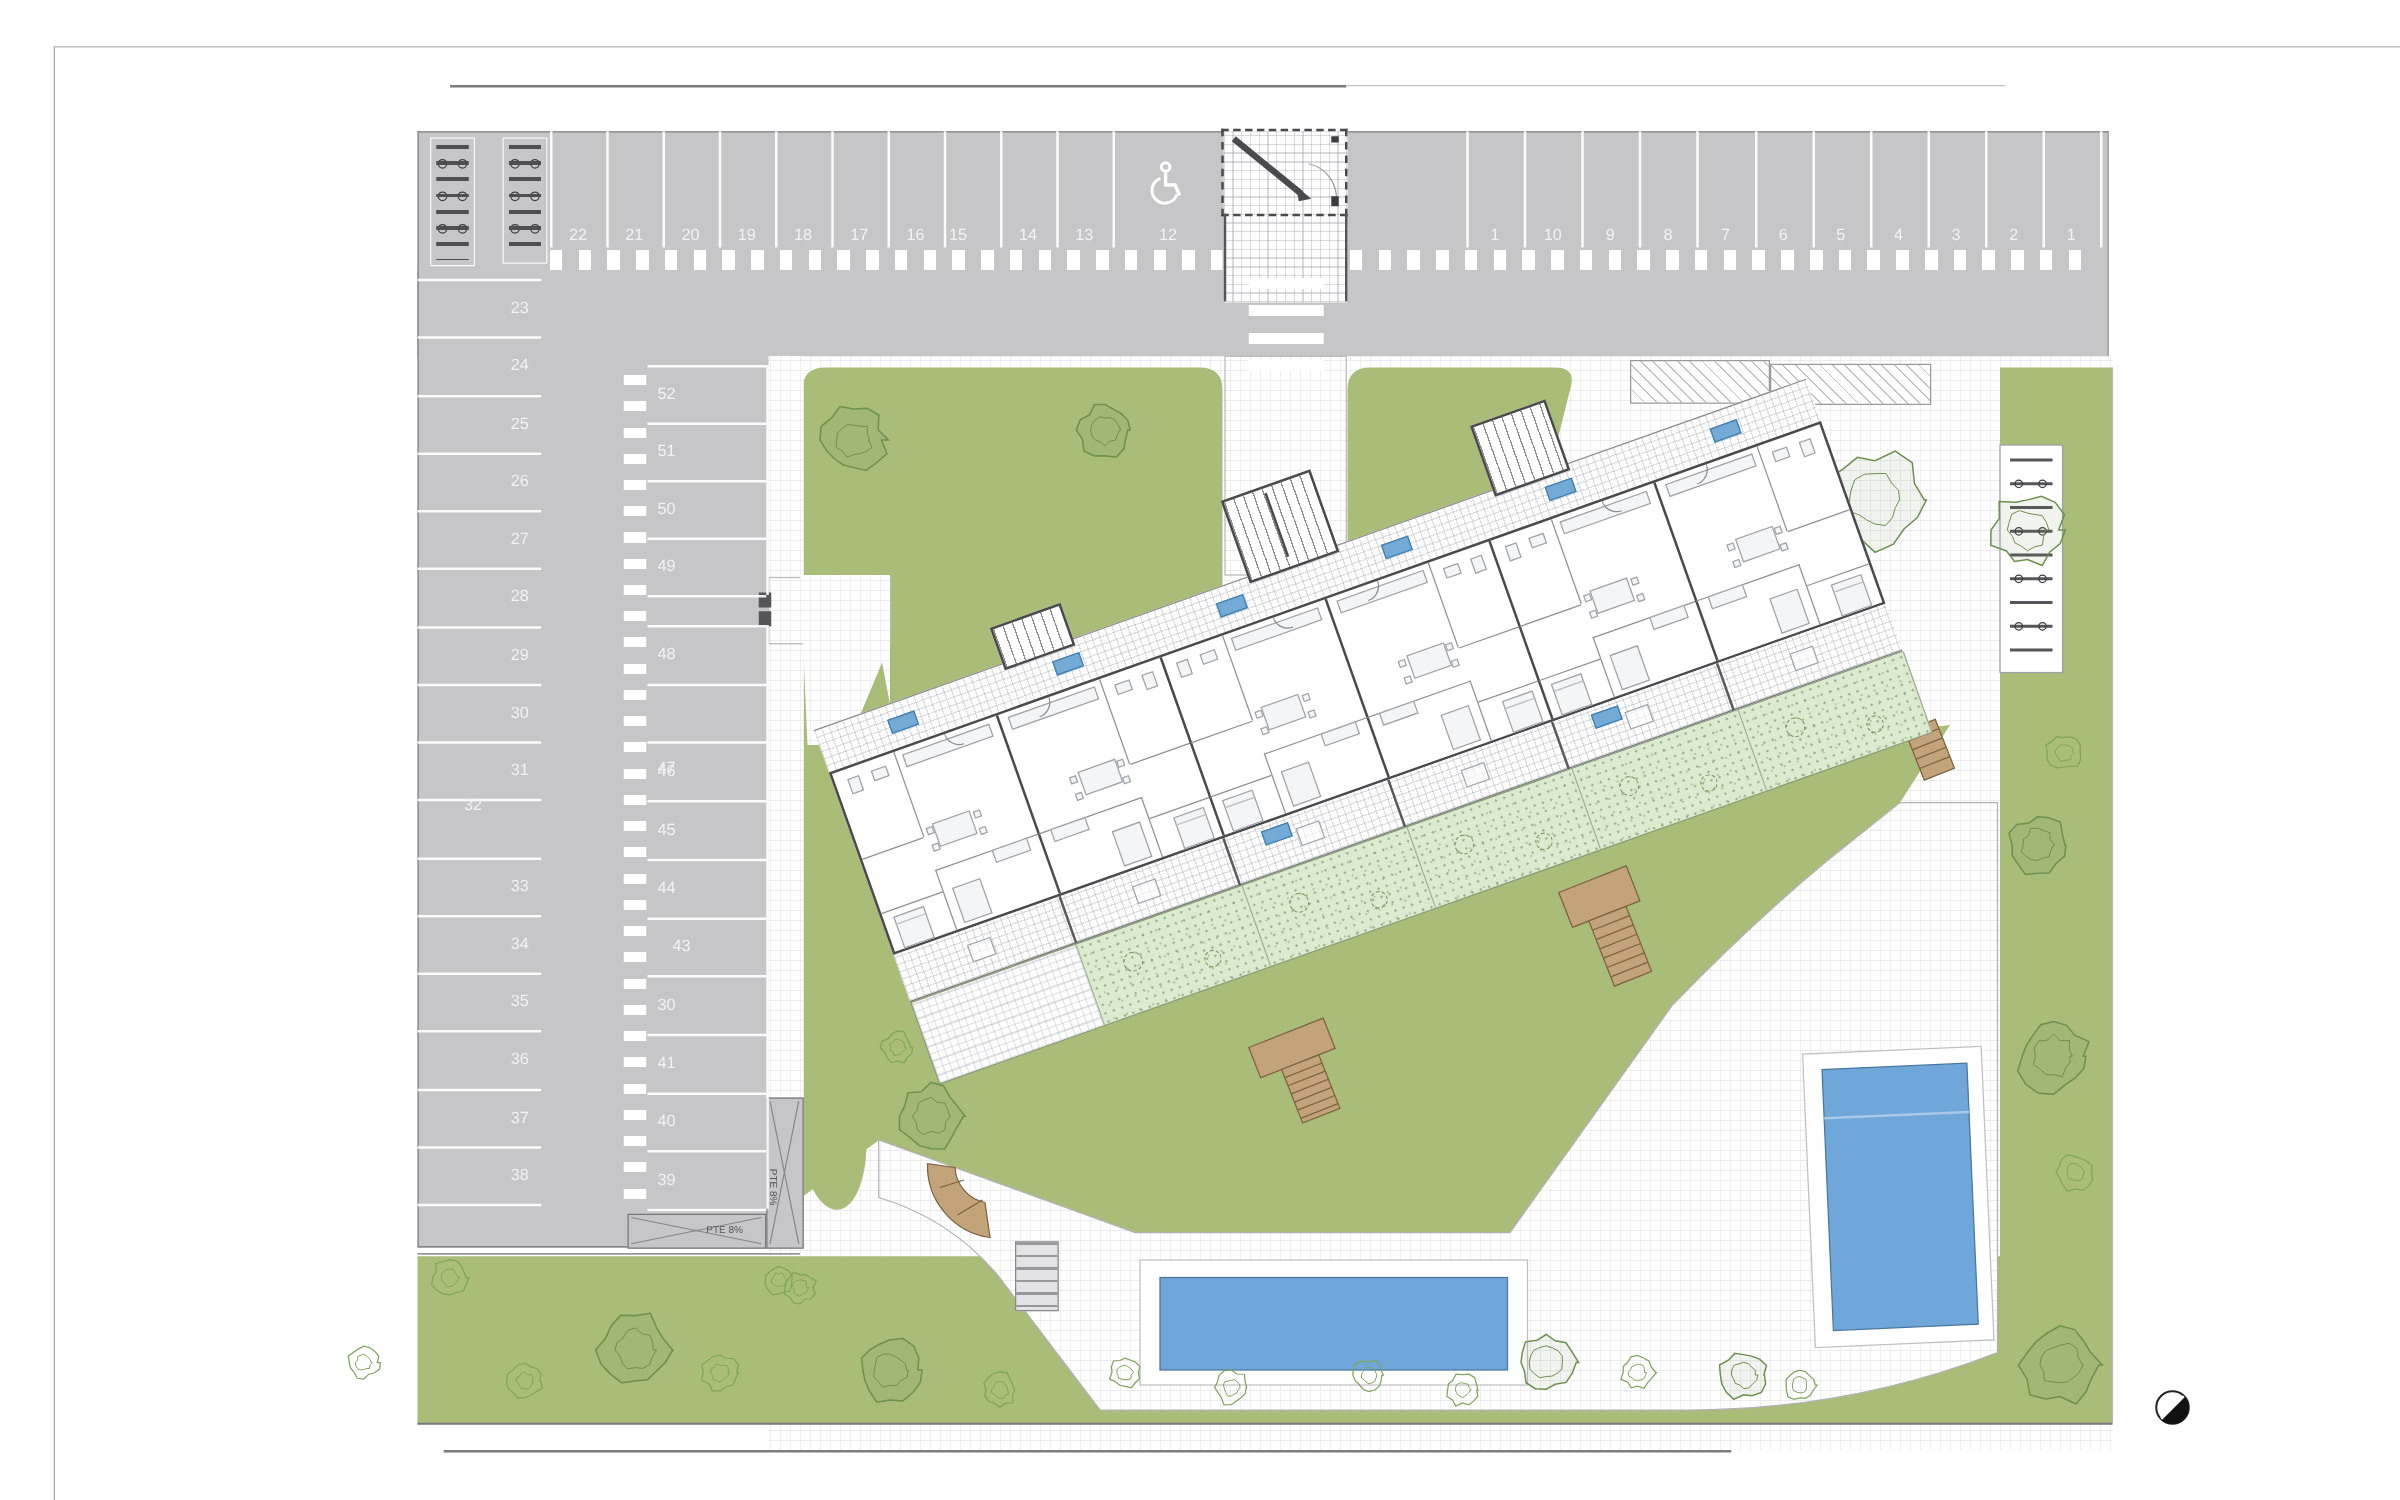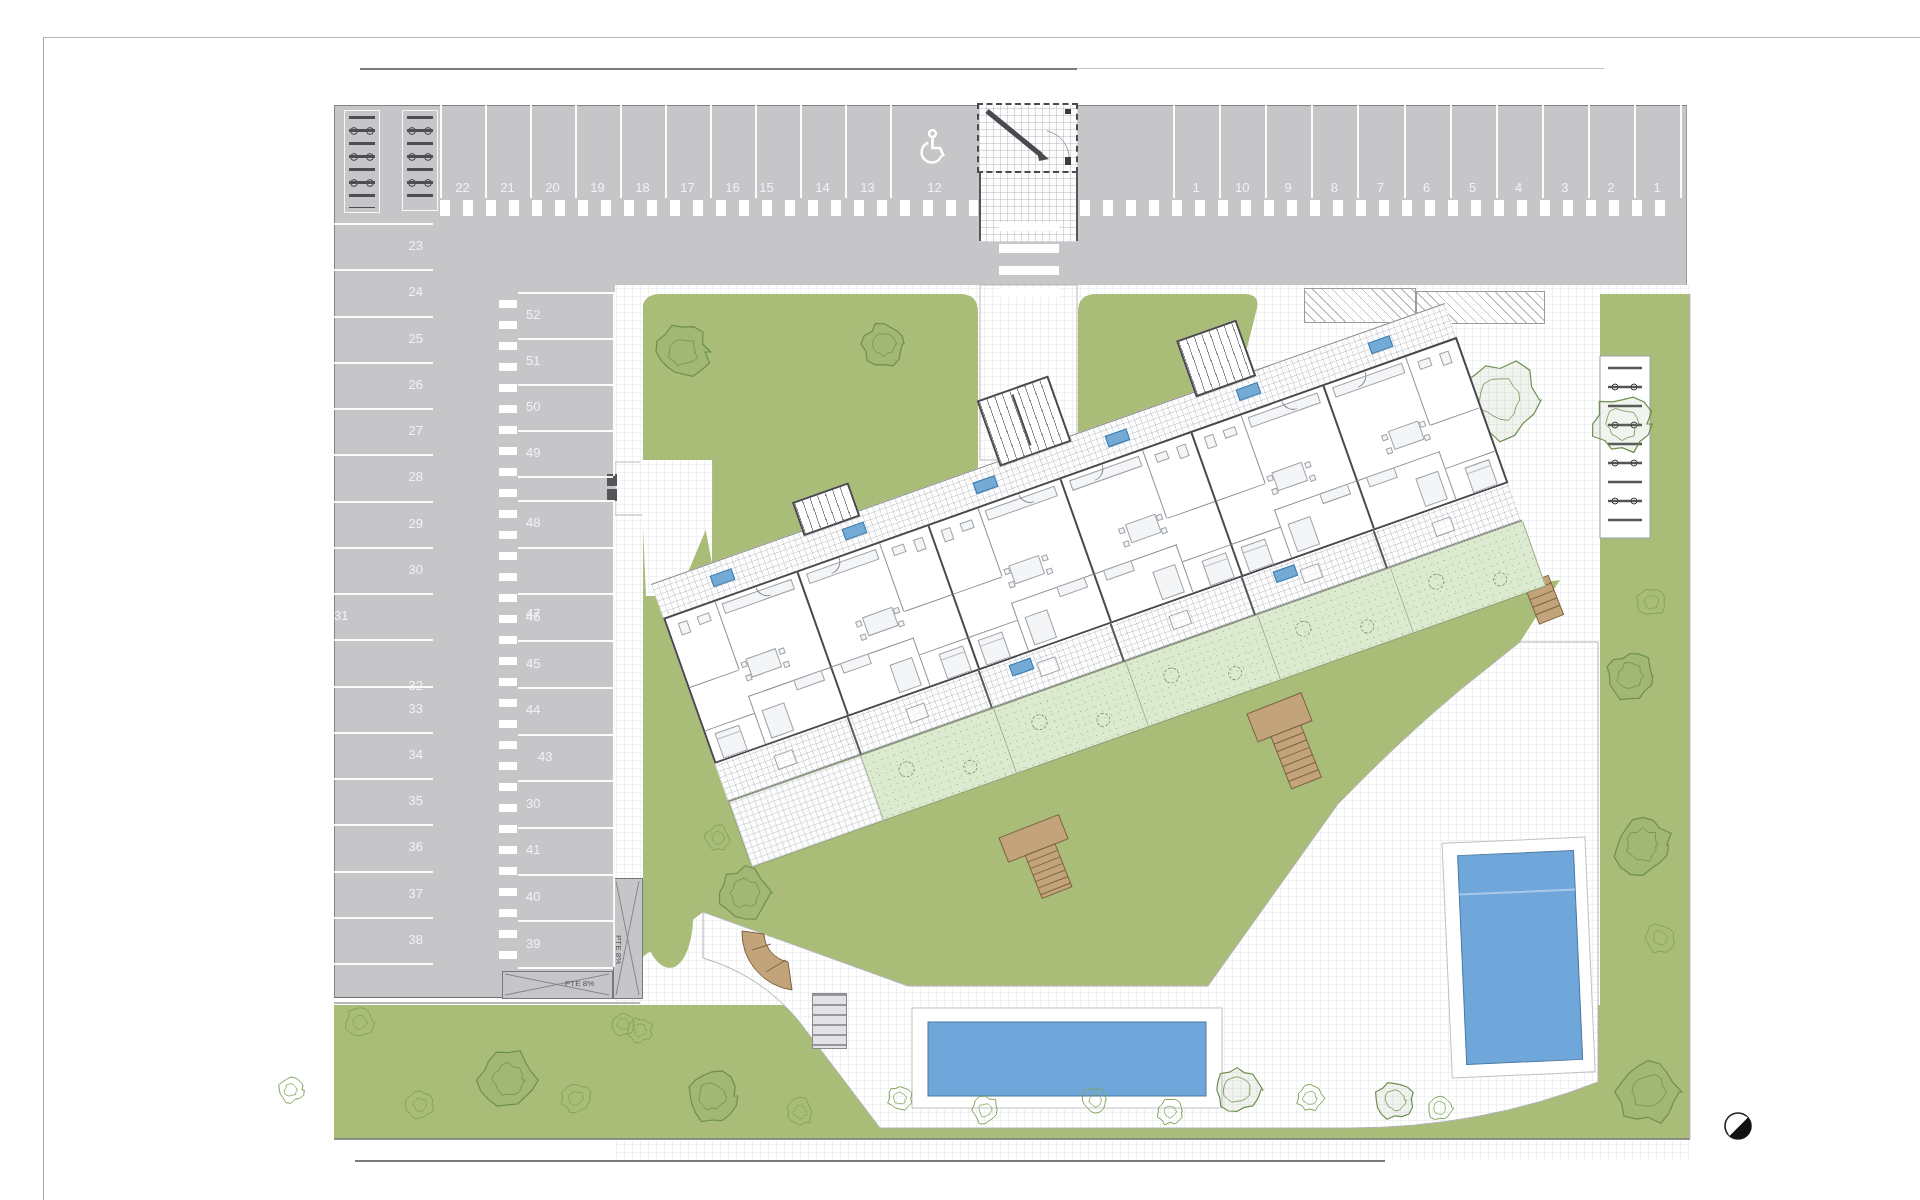--- a/index.html
+++ b/index.html
@@ -597,22 +597,22 @@
       <div class="sline" style="position: absolute; left: 334px; top: 916.8px; width: 99px; height: 2px;"></div>
       <div class="sline" style="position: absolute; left: 334px; top: 963px; width: 99px; height: 2px;"></div>
       <div class="snum" style="left: 334px; top: 238.1px; width: 89px; text-align: right;">23</div>
       <div class="snum" style="left: 334px; top: 284.4px; width: 89px; text-align: right;">24</div>
       <div class="snum" style="left: 334px; top: 330.6px; width: 89px; text-align: right;">25</div>
       <div class="snum" style="left: 334px; top: 376.9px; width: 89px; text-align: right;">26</div>
       <div class="snum" style="left: 334px; top: 423.1px; width: 89px; text-align: right;">27</div>
       <div class="snum" style="left: 334px; top: 469.4px; width: 89px; text-align: right;">28</div>
       <div class="snum" style="left: 334px; top: 515.6px; width: 89px; text-align: right;">29</div>
       <div class="snum" style="left: 334px; top: 561.9px; width: 89px; text-align: right;">30</div>
-      <div class="snum" style="left: 334px; top: 608.1px; width: 89px; text-align: left;">31</div>
-      <div class="snum" style="left: 334px; top: 678px; width: 89px; text-align: right;">32</div>
+      <div class="snum" style="left: 334px; top: 608.1px; width: 89px; text-align: right;">31</div>
+      <div class="snum" style="left: 334px; top: 636px; width: 89px; text-align: center;">32</div>
       <div class="snum" style="left: 334px; top: 700.6px; width: 89px; text-align: right;">33</div>
       <div class="snum" style="left: 334px; top: 746.9px; width: 89px; text-align: right;">34</div>
       <div class="snum" style="left: 334px; top: 793.1px; width: 89px; text-align: right;">35</div>
       <div class="snum" style="left: 334px; top: 839.4px; width: 89px; text-align: right;">36</div>
       <div class="snum" style="left: 334px; top: 885.6px; width: 89px; text-align: right;">37</div>
       <div class="snum" style="left: 334px; top: 931.9px; width: 89px; text-align: right;">38</div>
       <div class="sline" style="position: absolute; left: 518px; top: 292px; width: 95px; height: 2px;"></div>
       <div class="sline" style="position: absolute; left: 518px; top: 338px; width: 95px; height: 2px;"></div>
       <div class="sline" style="position: absolute; left: 518px; top: 384px; width: 95px; height: 2px;"></div>
       <div class="sline" style="position: absolute; left: 518px; top: 430px; width: 95px; height: 2px;"></div>

